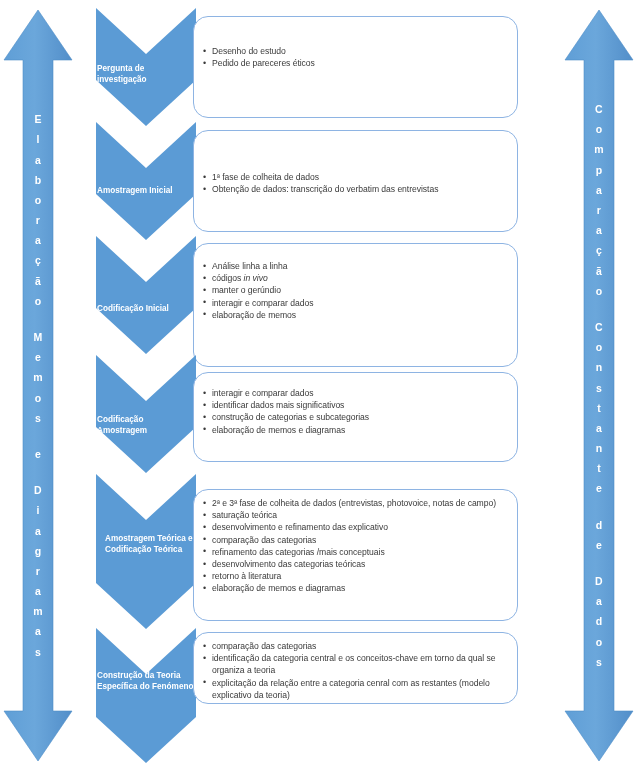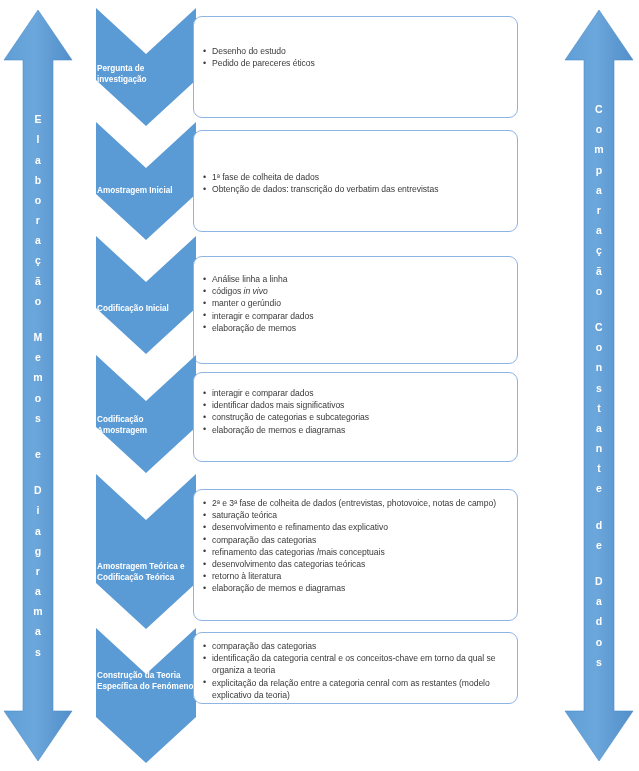--- a/index.html
+++ b/index.html
@@ -87,21 +87,21 @@
     text-align: left;
     font-size: 8.2px;
     font-weight: bold;
     line-height: 1.28;
     pointer-events: none;
   }
   .textbox {
     position: absolute;
     left: 97px;
     border: 1px solid #8eb4e3;
-    border-radius: 9px;
+    border-radius: 15px;
     background: #ffffff;
     box-sizing: border-box;
     width: 325px;
   }
   .bullets {
     margin: 0;
     padding: 0;
     list-style: none;
   }
   .bullets li {
@@ -239,21 +239,21 @@
     </div>
   </div>
 
   <div class="stage" id="stage-2" style="top:236px;height:118px;">
     <div class="chevron" style="height:118px;">
       <svg viewBox="0 0 100 118" preserveAspectRatio="none">
         <polygon points="0,0 50,46 100,0 100,72 50,118 0,72" fill="#5b9bd5"></polygon>
       </svg>
       <div class="chevron-label" style="top:68px;">Codificação Inicial</div>
     </div>
-    <div class="textbox" style="top:20px;height:108px;padding:16px 28px 8px 9px;">
+    <div class="textbox" style="top:7px;height:124px;padding:16px 28px 8px 9px;">
       <ul class="bullets">
         <li>Análise linha a linha</li>
         <li>códigos <i>in vivo</i></li>
         <li>manter o gerúndio</li>
         <li>interagir e comparar dados</li>
         <li>elaboração de memos</li>
       </ul>
     </div>
   </div>
 
@@ -272,21 +272,21 @@
         <li>elaboração de memos e diagramas</li>
       </ul>
     </div>
   </div>
 
   <div class="stage" id="stage-4" style="top:474px;height:155px;">
     <div class="chevron" style="height:155px;">
       <svg viewBox="0 0 100 155" preserveAspectRatio="none">
         <polygon points="0,0 50,46 100,0 100,109 50,155 0,109" fill="#5b9bd5"></polygon>
       </svg>
-      <div class="chevron-label" style="top:88px;">Amostragem Teórica e Codificação Teórica</div>
+      <div class="chevron-label" style="top:60px;padding-left:8px;">Amostragem Teórica e Codificação Teórica</div>
     </div>
     <div class="textbox" style="top:15px;height:132px;padding:7px 10px 6px 9px;">
       <ul class="bullets">
         <li>2ª e 3ª  fase de colheita de dados (entrevistas, photovoice, notas de campo)</li>
         <li>saturação teórica</li>
         <li>desenvolvimento e refinamento das explicativo</li>
         <li>comparação das categorias</li>
         <li>refinamento das categorias /mais conceptuais</li>
         <li>desenvolvimento das categorias teóricas</li>
         <li>retorno à literatura</li>

